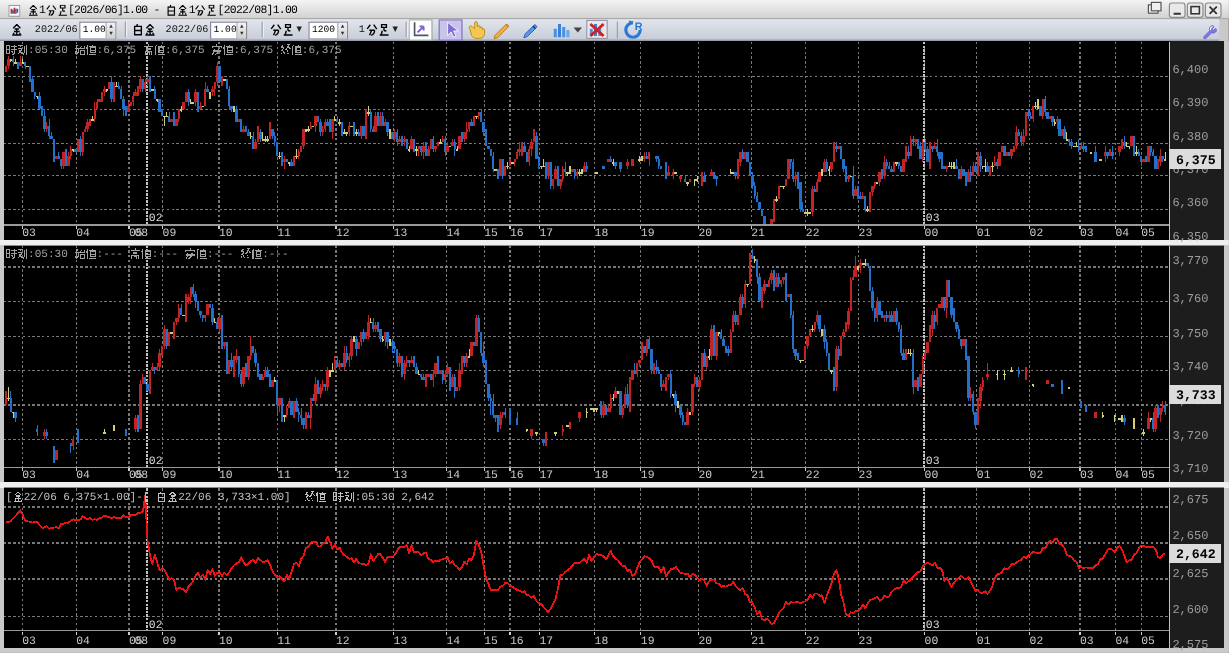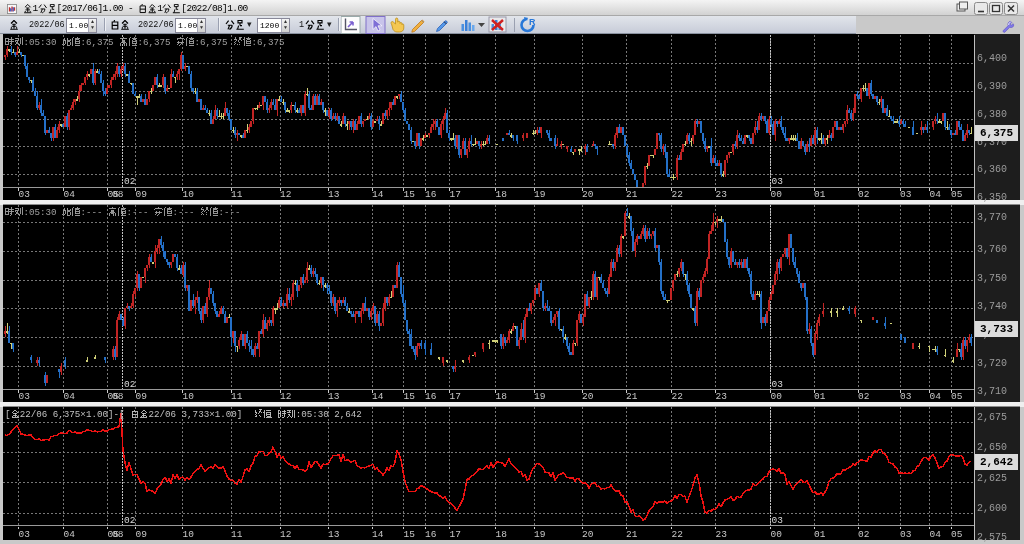--- a/index.html
+++ b/index.html
@@ -1,37 +1,37 @@
 <!DOCTYPE html>
 <html><head><meta charset="utf-8"><style>
 *{margin:0;padding:0;box-sizing:border-box}
 body{width:1024px;height:544px;overflow:hidden;background:#c9c9c9;font-family:"Liberation Sans",sans-serif;position:relative}
 #title{position:absolute;left:0;top:0;width:1024px;height:16px;background:linear-gradient(#f4f4f4,#d2d2d2);border-bottom:1px solid #a8a8a8}
-#tool{position:absolute;left:0;top:16px;width:856px;height:18px;background:linear-gradient(#e2e5eb,#c7ccd8);border-bottom:1px solid #8a92a0}
+#tool{position:absolute;left:0;top:16px;width:1016px;height:18px;background:linear-gradient(#e2e5eb,#c7ccd8);border-bottom:1px solid #8a92a0}
 </style></head>
 <body>
 <div id="title">
     <svg width="10" height="10" viewBox="0 0 12 12" style="position:absolute;left:7px;top:4px">
 <rect x="0.5" y="0.5" width="11" height="11" fill="#f8f8f8" stroke="#888"></rect>
 <path d="M3 9V4M3 6h1M6 9V3M6 5h1M9 8V4" stroke="#c03030" stroke-width="1.6" fill="none"></path>
 <path d="M4.5 9V5M4.5 7h1M7.5 9V4" stroke="#3050c0" stroke-width="1.4" fill="none"></path>
     </svg>
     <svg width="9.5" height="10.5" viewBox="0 0 9.5 10.5" style="position:absolute;left:23.0px;top:3.5px">
       <g fill="none" stroke="#000" stroke-width="1">
         <use href="#kin" transform="translate(0.0 0.0) scale(0.950)"></use>
       </g>
     </svg>
     <div style="position:absolute;left:32.5px;top:3px;font:9.5px 'Liberation Mono';color:#000;letter-spacing:-0.6px">1</div>
     <svg width="19.0" height="10.5" viewBox="0 0 19.0 10.5" style="position:absolute;left:37.6px;top:3.5px">
       <g fill="none" stroke="#000" stroke-width="1">
         <use href="#bun" transform="translate(0.0 0.0) scale(0.950)"></use>
         <use href="#soku" transform="translate(9.5 0.0) scale(0.950)"></use>
       </g>
     </svg>
-    <div style="position:absolute;left:56.6px;top:3px;font:9.5px 'Liberation Mono';color:#000;letter-spacing:-0.6px">[2017/06]1.00 - </div>
+    <div style="position:absolute;left:56.6px;top:3px;font:9.5px 'Liberation Mono';color:#000;letter-spacing:-0.6px">[2026/06]1.00 - </div>
     <svg width="19.0" height="10.5" viewBox="0 0 19.0 10.5" style="position:absolute;left:138.2px;top:3.5px">
       <g fill="none" stroke="#000" stroke-width="1">
         <use href="#haku" transform="translate(0.0 0.0) scale(0.950)"></use>
         <use href="#kin" transform="translate(9.5 0.0) scale(0.950)"></use>
       </g>
     </svg>
     <div style="position:absolute;left:157.2px;top:3px;font:9.5px 'Liberation Mono';color:#000;letter-spacing:-0.6px">1</div>
     <svg width="19.0" height="10.5" viewBox="0 0 19.0 10.5" style="position:absolute;left:162.3px;top:3.5px">
       <g fill="none" stroke="#000" stroke-width="1">
         <use href="#bun" transform="translate(0.0 0.0) scale(0.950)"></use>

